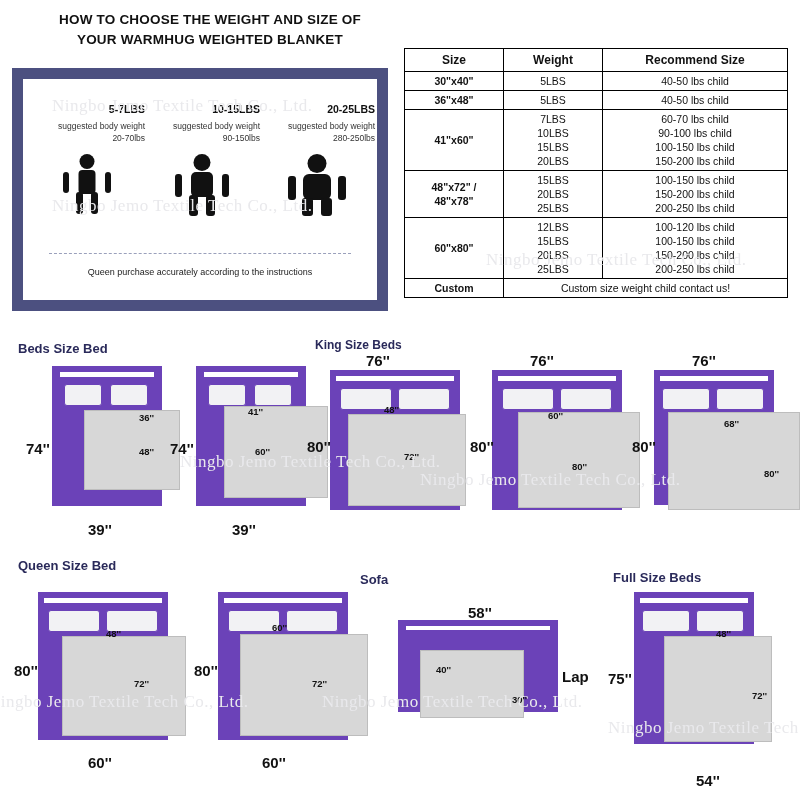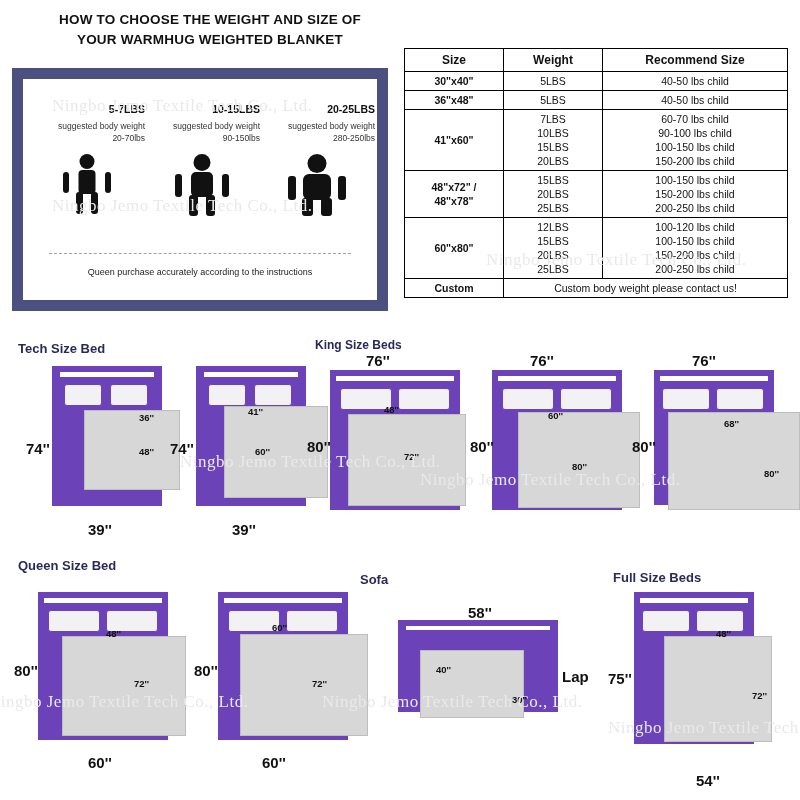--- a/index.html
+++ b/index.html
@@ -162,26 +162,26 @@
 15LBS
 20LBS
 25LBS</td>
       <td style="white-space:pre-line">100-120 lbs child
 100-150 lbs child
 150-200 lbs child
 200-250 lbs child</td>
     </tr>
     <tr>
       <td class="b">Custom</td>
-      <td colspan="2">Custom body weight please contact us!</td>
+      <td colspan="2">Custom size weight child contact us!</td>
     </tr>
   </tbody>
 </table>
 
-<div class="shead" style="left:18px;top:341px;">Tech Size Bed</div>
+<div class="shead" style="left:18px;top:341px;">Beds Size Bed</div>
 <div class="shead" style="left:315px;top:338px;font-size:12px;">King Size Beds</div>
 <div class="shead" style="left:18px;top:558px;">Queen Size Bed</div>
 <div class="shead" style="left:360px;top:572px;">Sofa</div>
 <div class="shead" style="left:613px;top:570px;">Full Size Beds</div>
 
 <div class="bed" style="left:52px;top:366px;width:110px;height:140px;">
   <div class="bedbase" style="left:0;top:0;width:110px;height:140px;"></div>
   <div class="head-rail" style="left:6px;top:4px;width:98px;height:9px;"></div>
   <div class="pillow" style="left:12px;top:18px;width:38px;height:22px;"></div>
   <div class="pillow" style="left:58px;top:18px;width:38px;height:22px;"></div>

